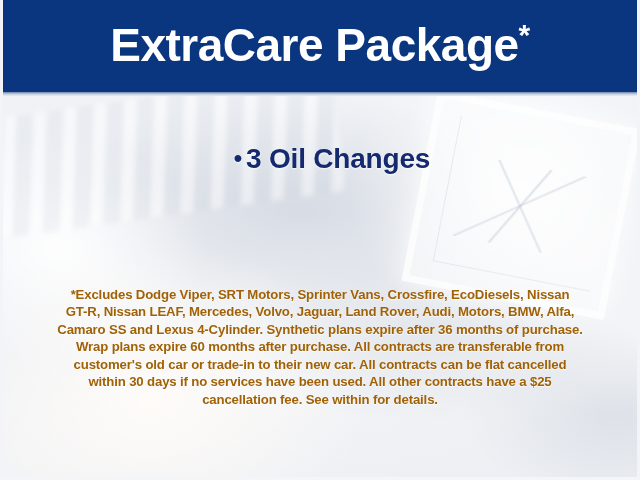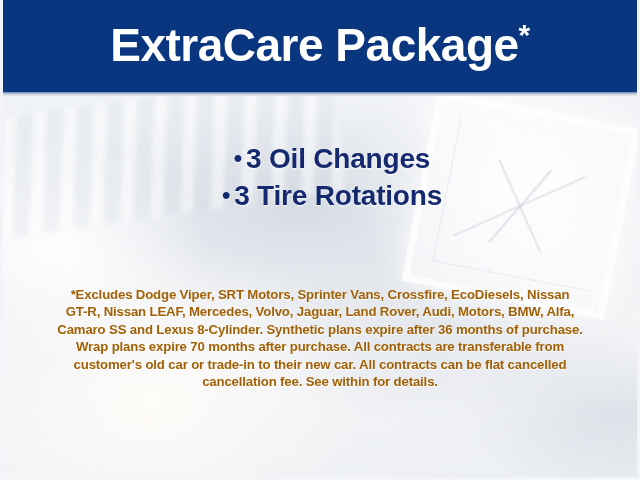--- a/index.html
+++ b/index.html
@@ -196,26 +196,26 @@
   </div>
   <div class="veil"></div>
 
   <div class="banner">
     <div class="banner-title"><span>ExtraCare Package</span><span class="star">*</span></div>
   </div>
   <div class="banner-underline"></div>
 
   <div class="benefits">
     <div class="benefit"><span class="dot">•</span><span>3 Oil Changes</span></div>
-    <div class="benefit"><span class="dot">•</span><span>3 Tire Rotations</span></div>
   </div>
 
   <div class="disclaimer">
     <p>*Excludes Dodge Viper, SRT Motors, Sprinter Vans, Crossfire, EcoDiesels, Nissan</p>
     <p>GT-R, Nissan LEAF, Mercedes, Volvo, Jaguar, Land Rover, Audi, Motors, BMW, Alfa,</p>
-    <p>Camaro SS and Lexus 8-Cylinder. Synthetic plans expire after 36 months of purchase.</p>
-    <p>Wrap plans expire 70 months after purchase. All contracts are transferable from</p>
+    <p>Camaro SS and Lexus 4-Cylinder. Synthetic plans expire after 36 months of purchase.</p>
+    <p>Wrap plans expire 60 months after purchase. All contracts are transferable from</p>
     <p>customer's old car or trade-in to their new car. All contracts can be flat cancelled</p>
+    <p>within 30 days if no services have been used. All other contracts have a $25</p>
     <p>cancellation fee. See within for details.</p>
   </div>
 
   <div class="edge-frame"></div>
 </div>
 
 </body></html>

